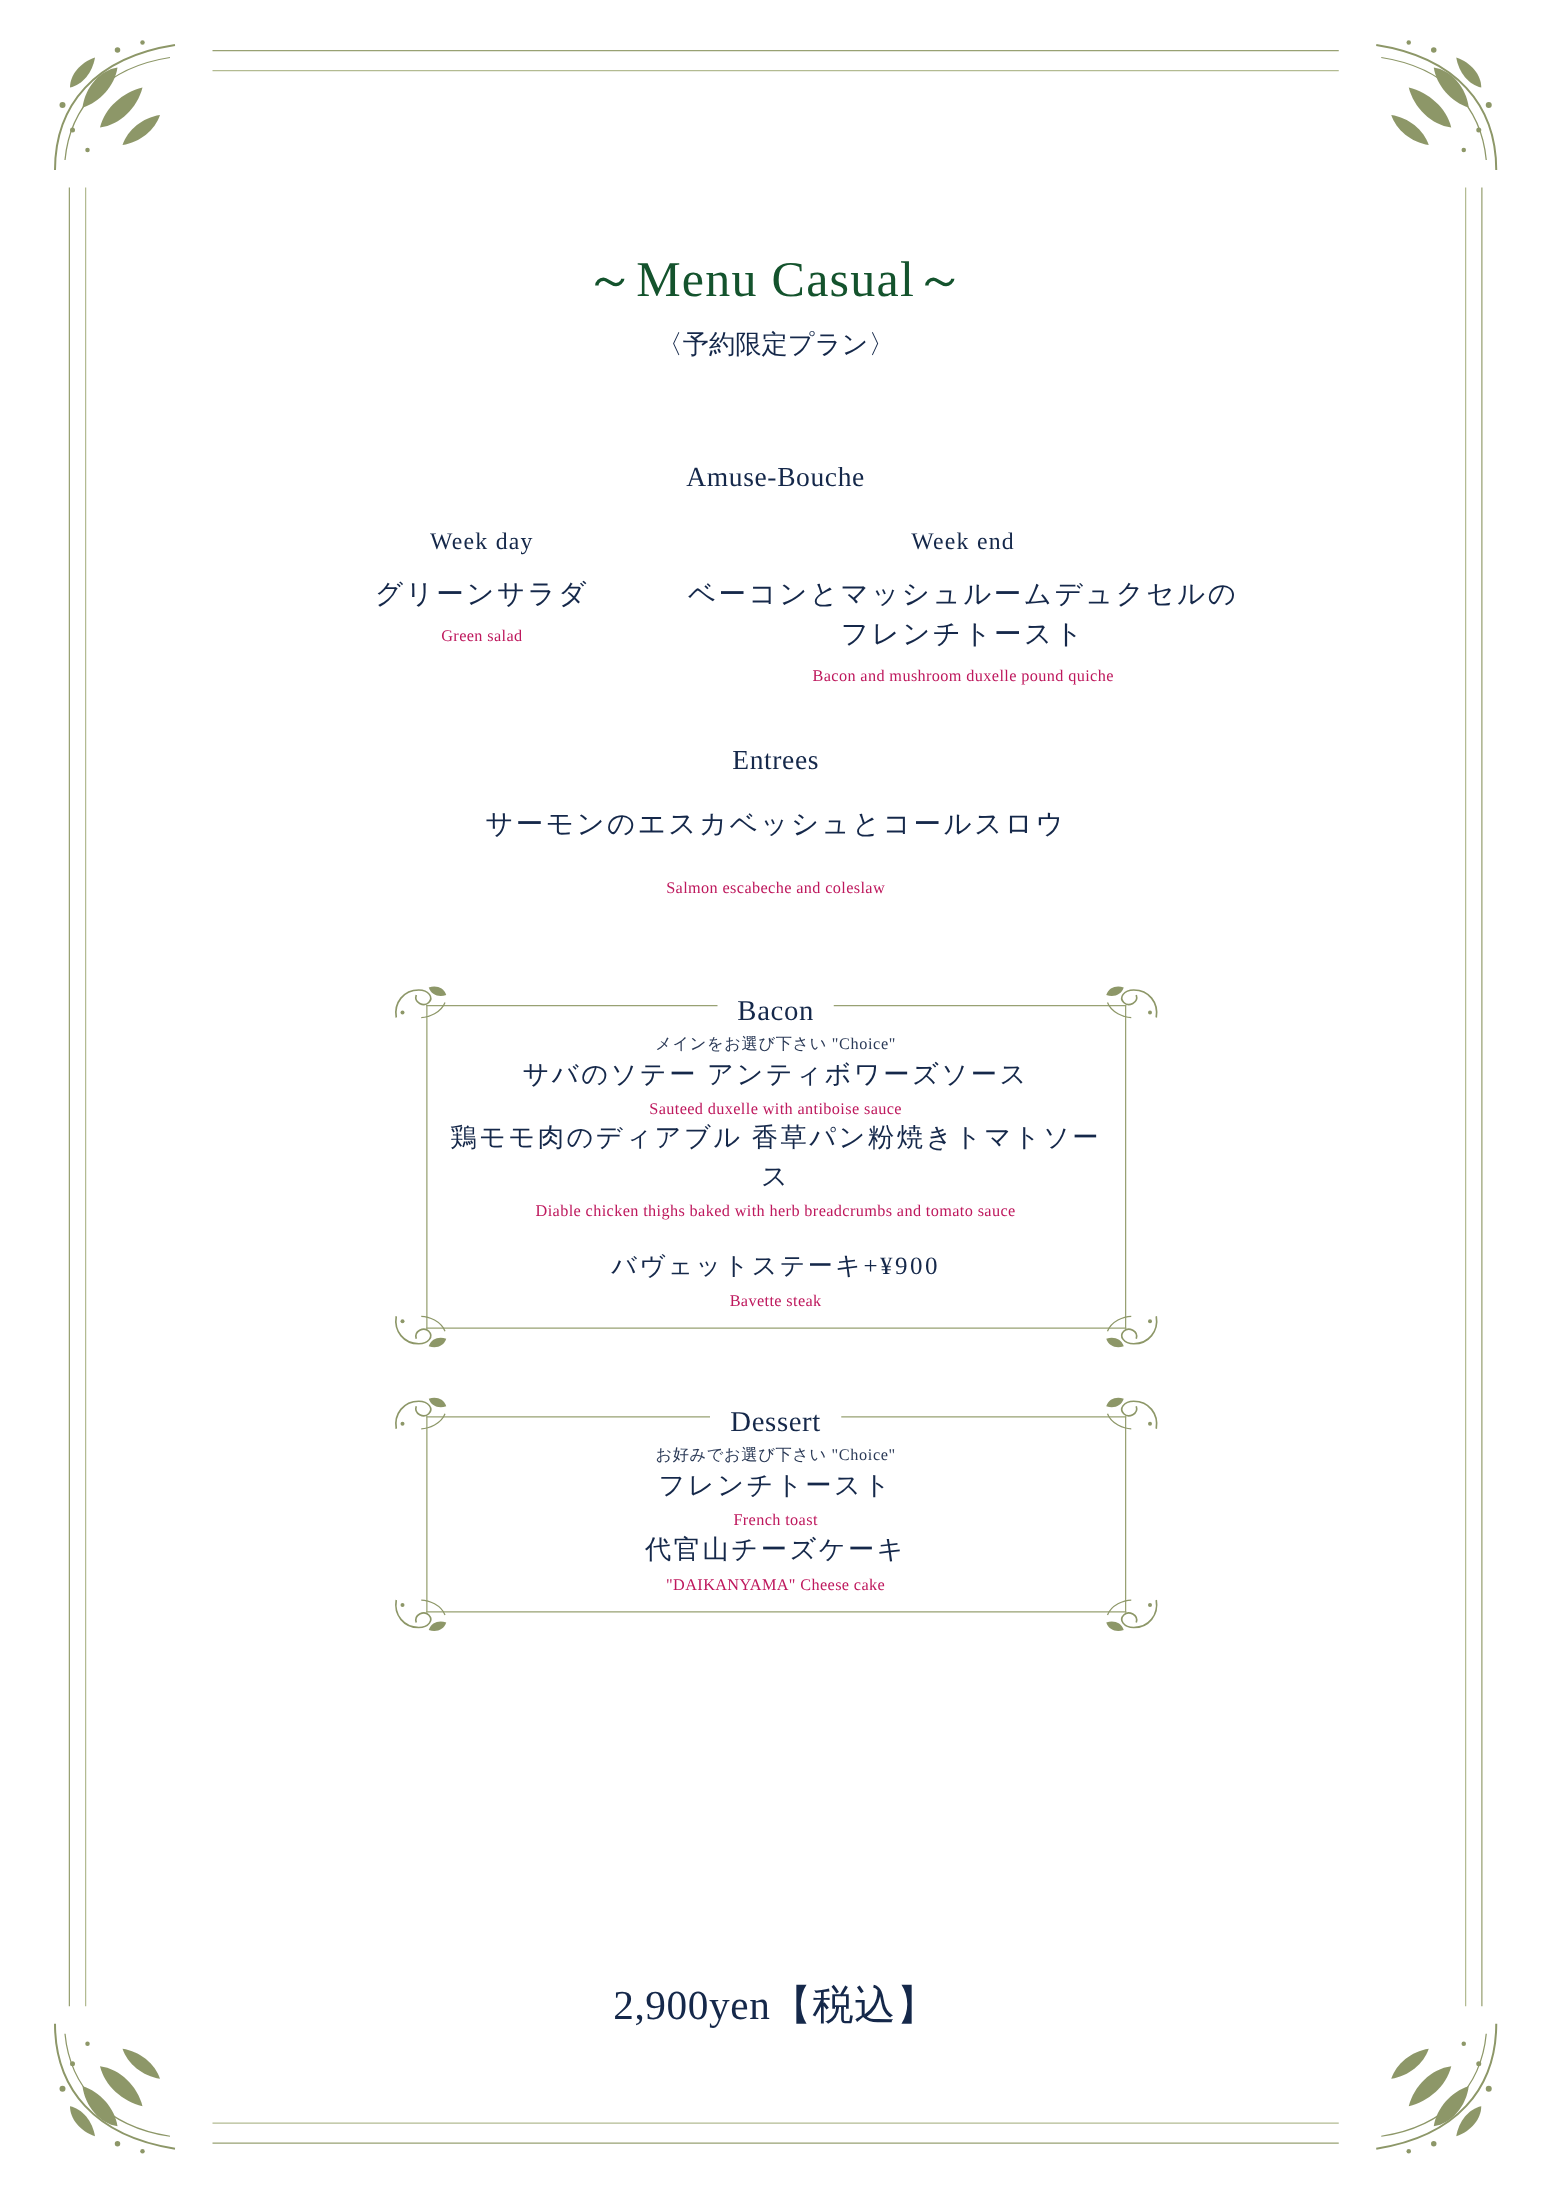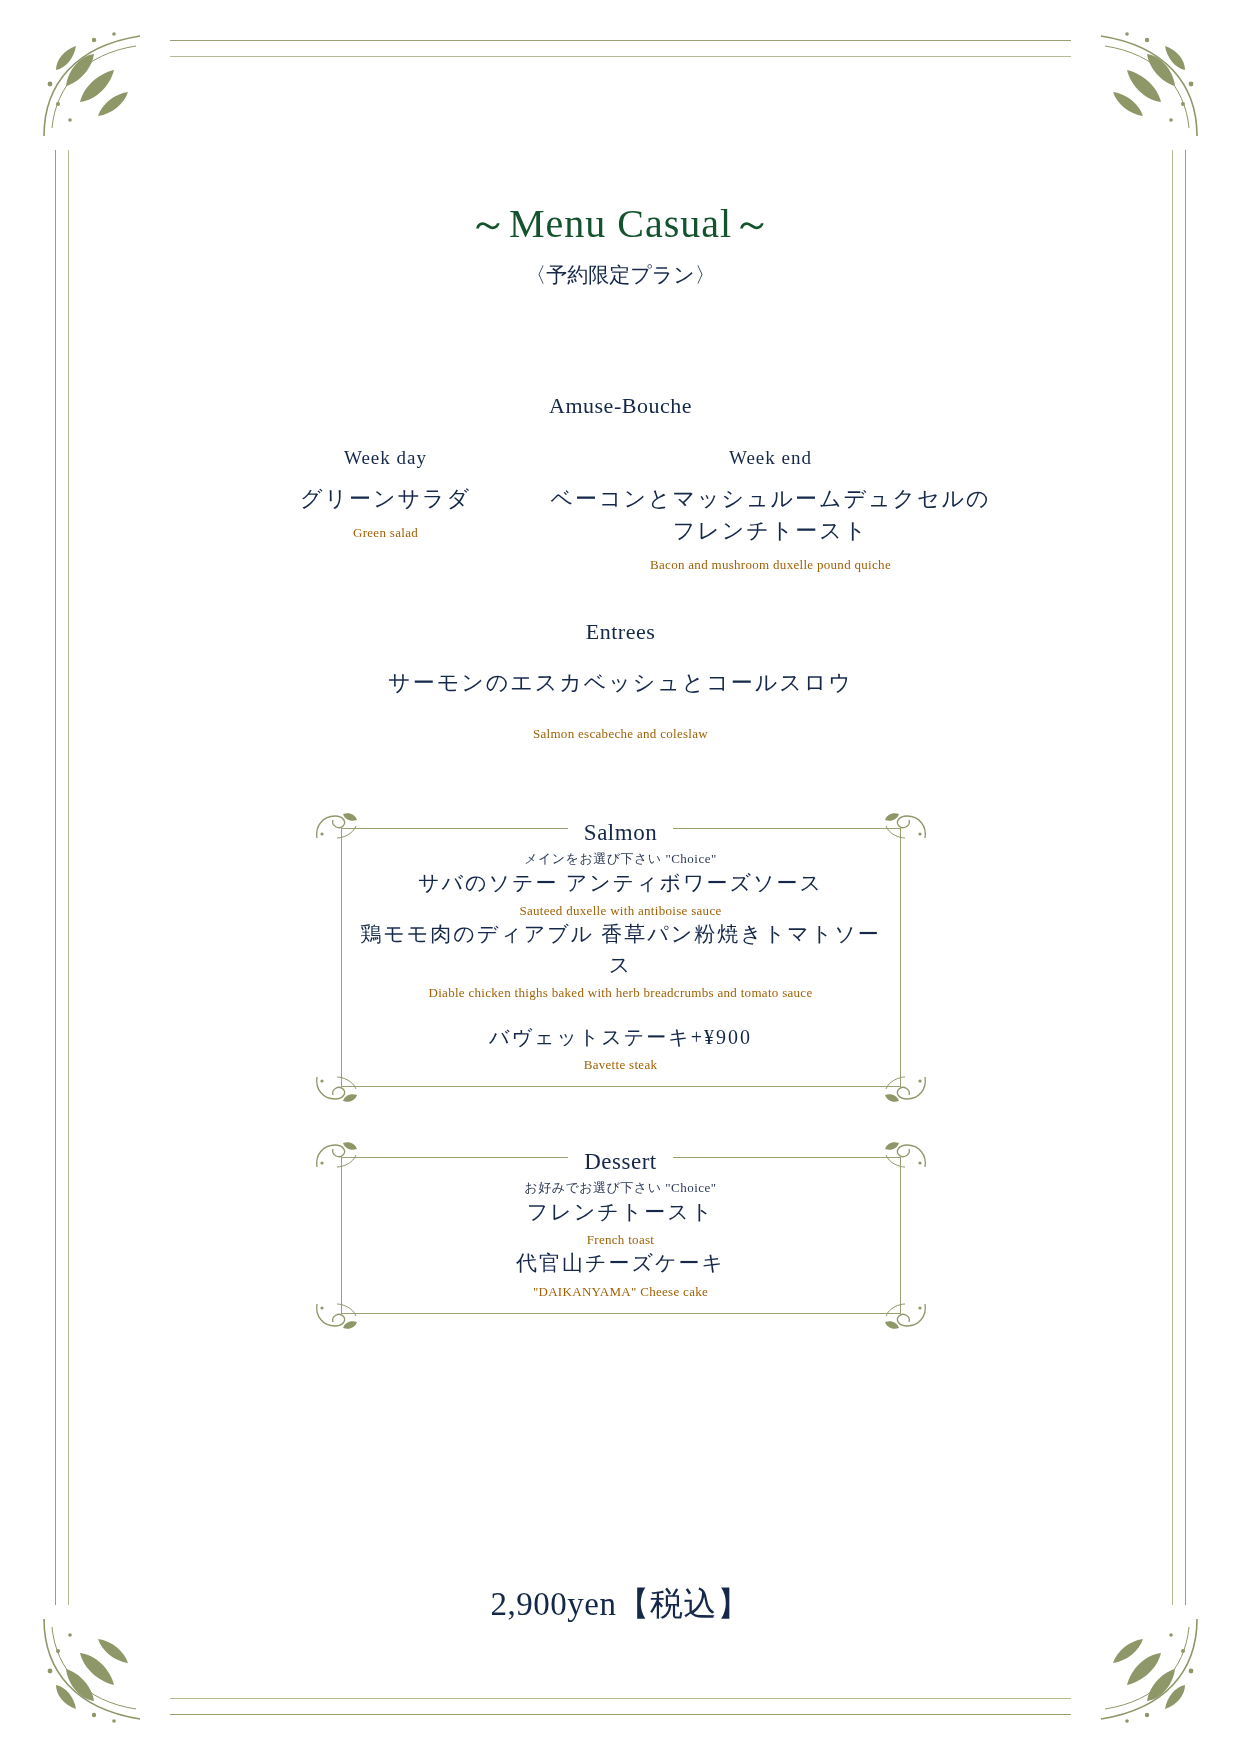--- a/index.html
+++ b/index.html
@@ -83,26 +83,26 @@
   }
 
   .jp {
     font-size: 22px;
     letter-spacing: 2px;
     color: #15284a;
     line-height: 1.45;
   }
   .en {
     font-size: 13px;
-    color: #a16207;
+    color: #be185d;
     letter-spacing: 0.3px;
   }
 
   
-  .amuse { margin-top: 104px; }
+  .amuse { margin-top: 80px; }
   .amuse-cols {
     display: flex;
     justify-content: center;
     margin-top: 28px;
   }
   .col-weekday { width: 300px; }
   .col-weekend { width: 470px; }
   .col-label {
     font-size: 19px;
     letter-spacing: 1px;
@@ -317,21 +317,21 @@
     <div class="corner-sm cs-br">
       <svg viewBox="0 0 46 36" fill="none" stroke="currentColor" stroke-width="1.3">
         <path d="M4 30 C 2 18, 10 8, 22 8 C 30 8, 34 14, 30 18 C 26 22, 18 18, 20 12"></path>
         <path d="M24 30 C 30 30, 40 26, 43 18" stroke-width="1"></path>
         <path d="M30 6 C 36 4, 42 6, 44 12 C 38 14, 32 12, 30 6 Z" fill="currentColor" stroke="none"></path>
         <circle cx="9" cy="26" r="1.6" fill="currentColor" stroke="none"></circle>
       </svg>
     </div>
 
     <div class="box-inner">
-      <div class="box-title">Salmon</div>
+      <div class="box-title">Bacon</div>
       <div class="choice">メインをお選び下さい "Choice"</div>
 
       <div class="dish">
         <div class="jp">サバのソテー アンティボワーズソース</div>
         <div class="en">Sauteed duxelle with antiboise sauce</div>
       </div>
       <div class="dish">
         <div class="jp">鶏モモ肉のディアブル 香草パン粉焼きトマトソース</div>
         <div class="en">Diable chicken thighs baked with herb breadcrumbs and tomato sauce</div>
       </div>

